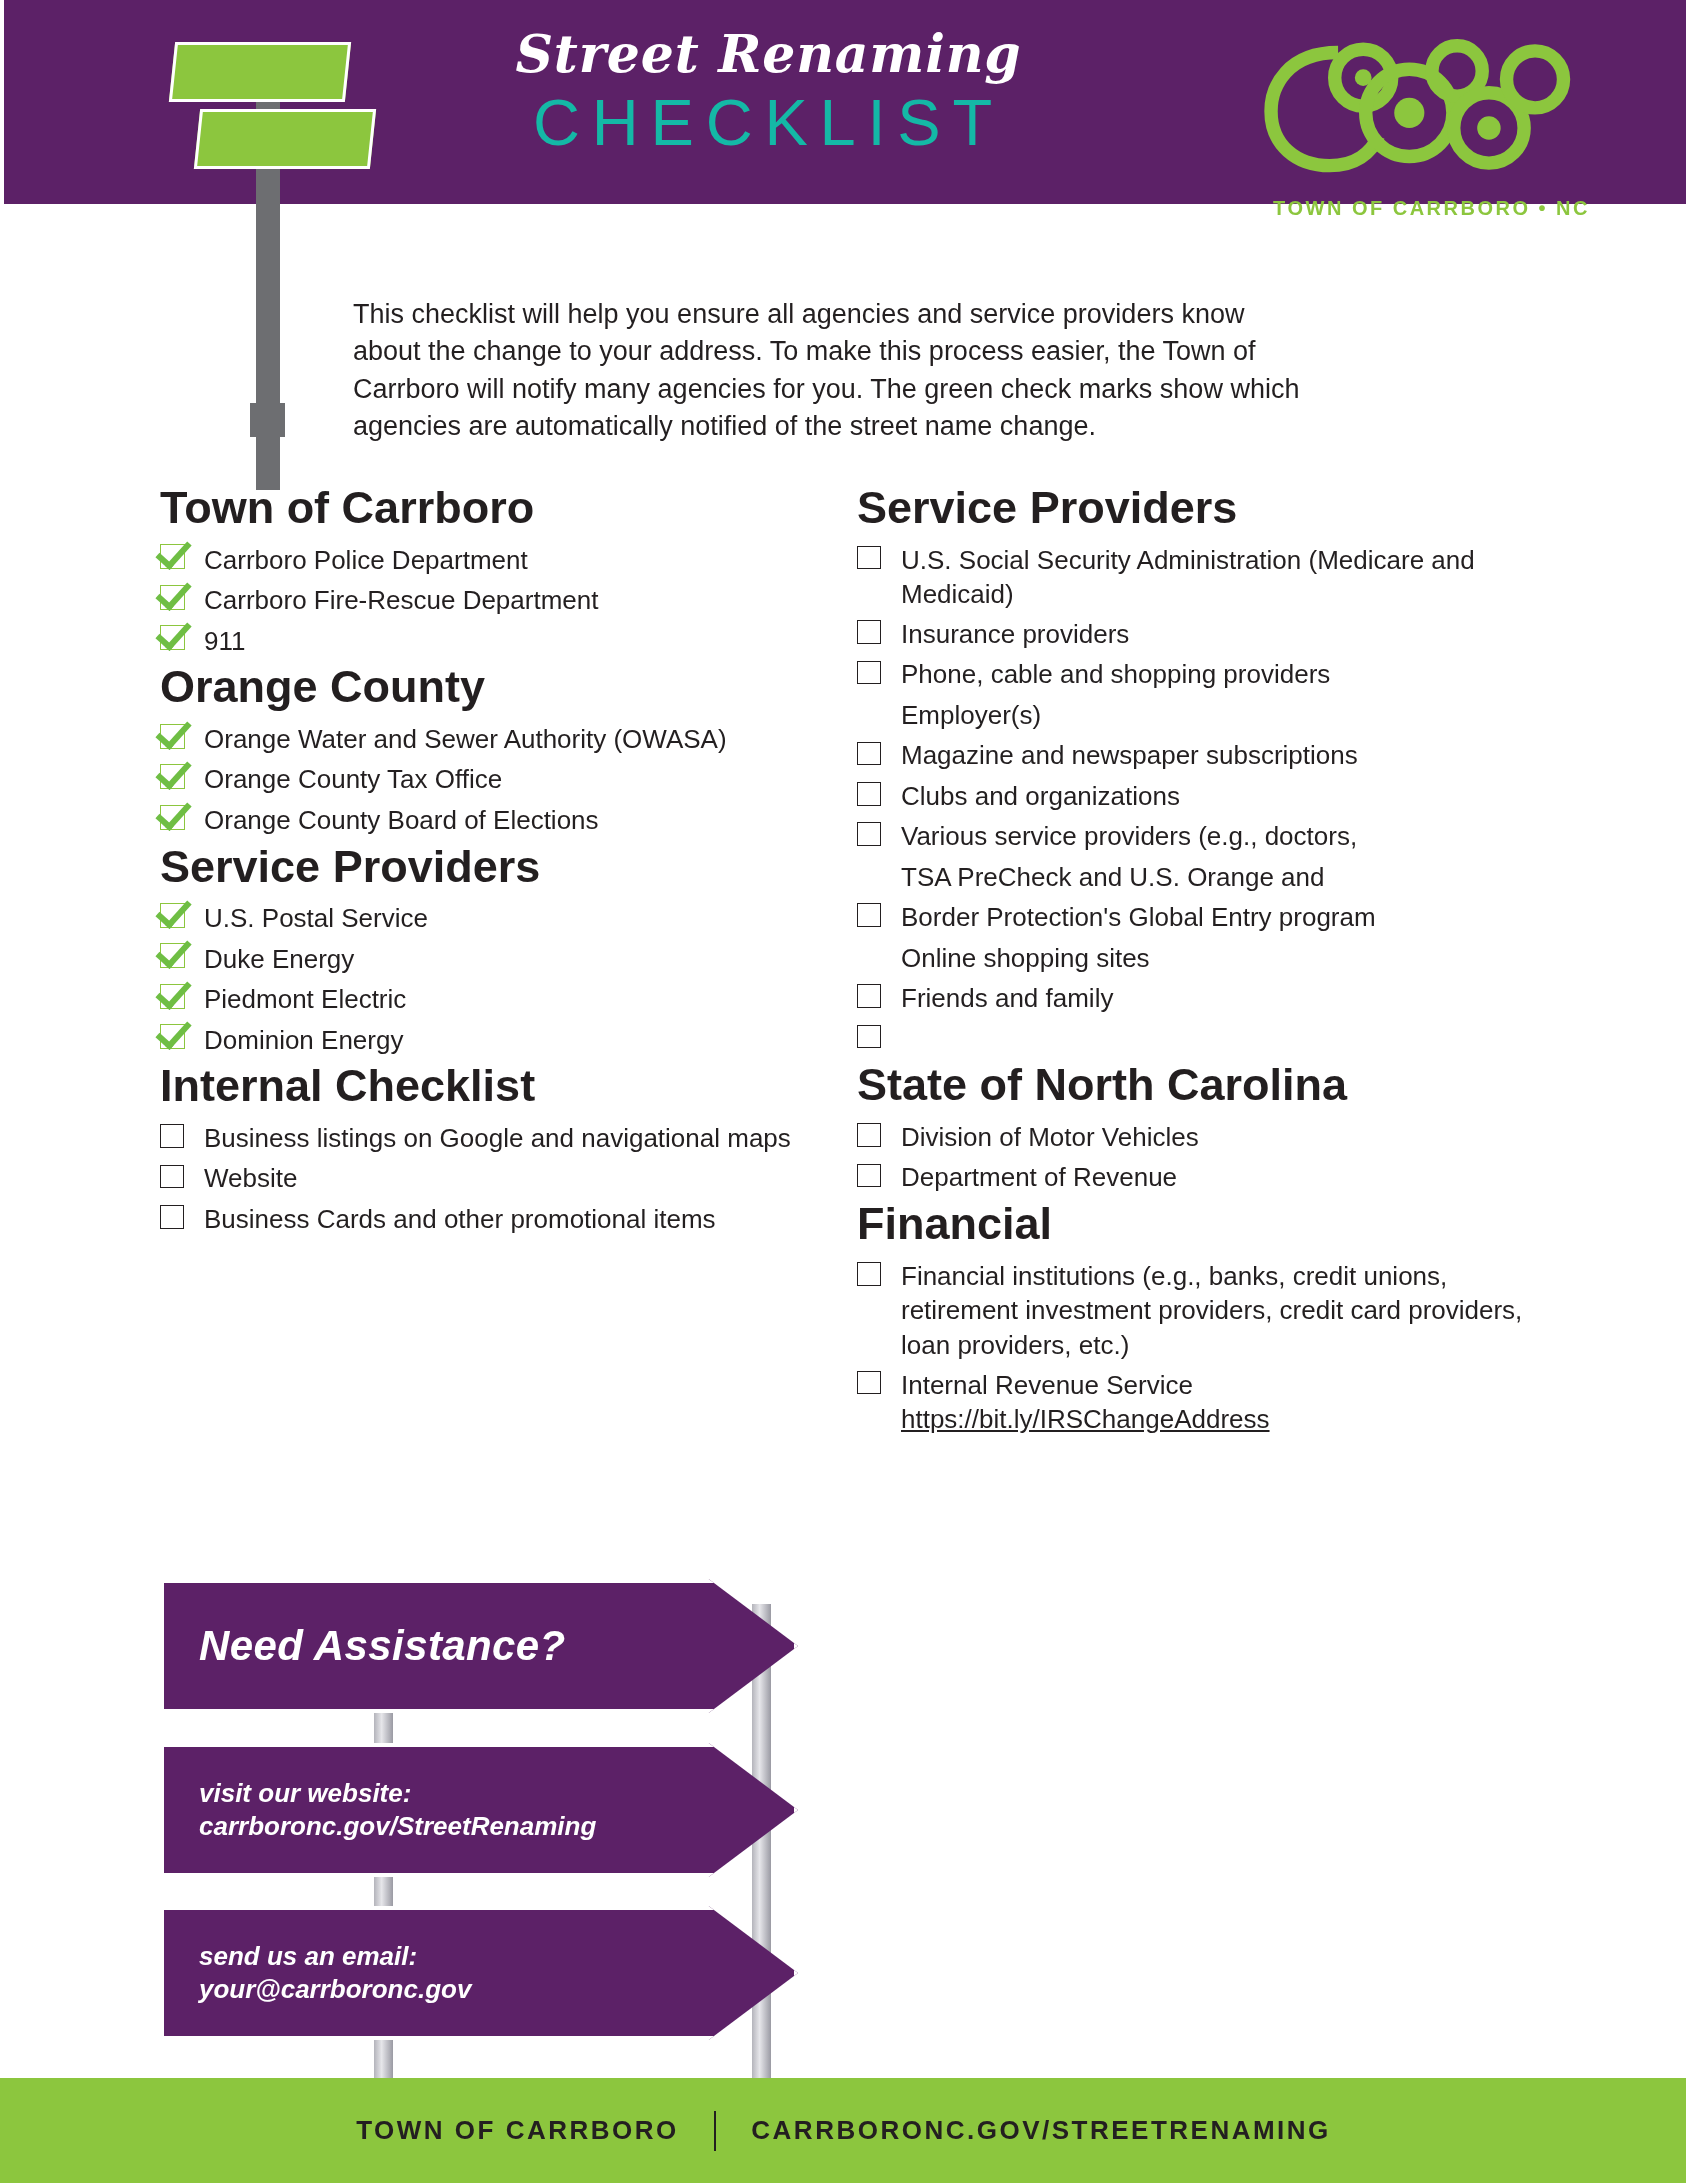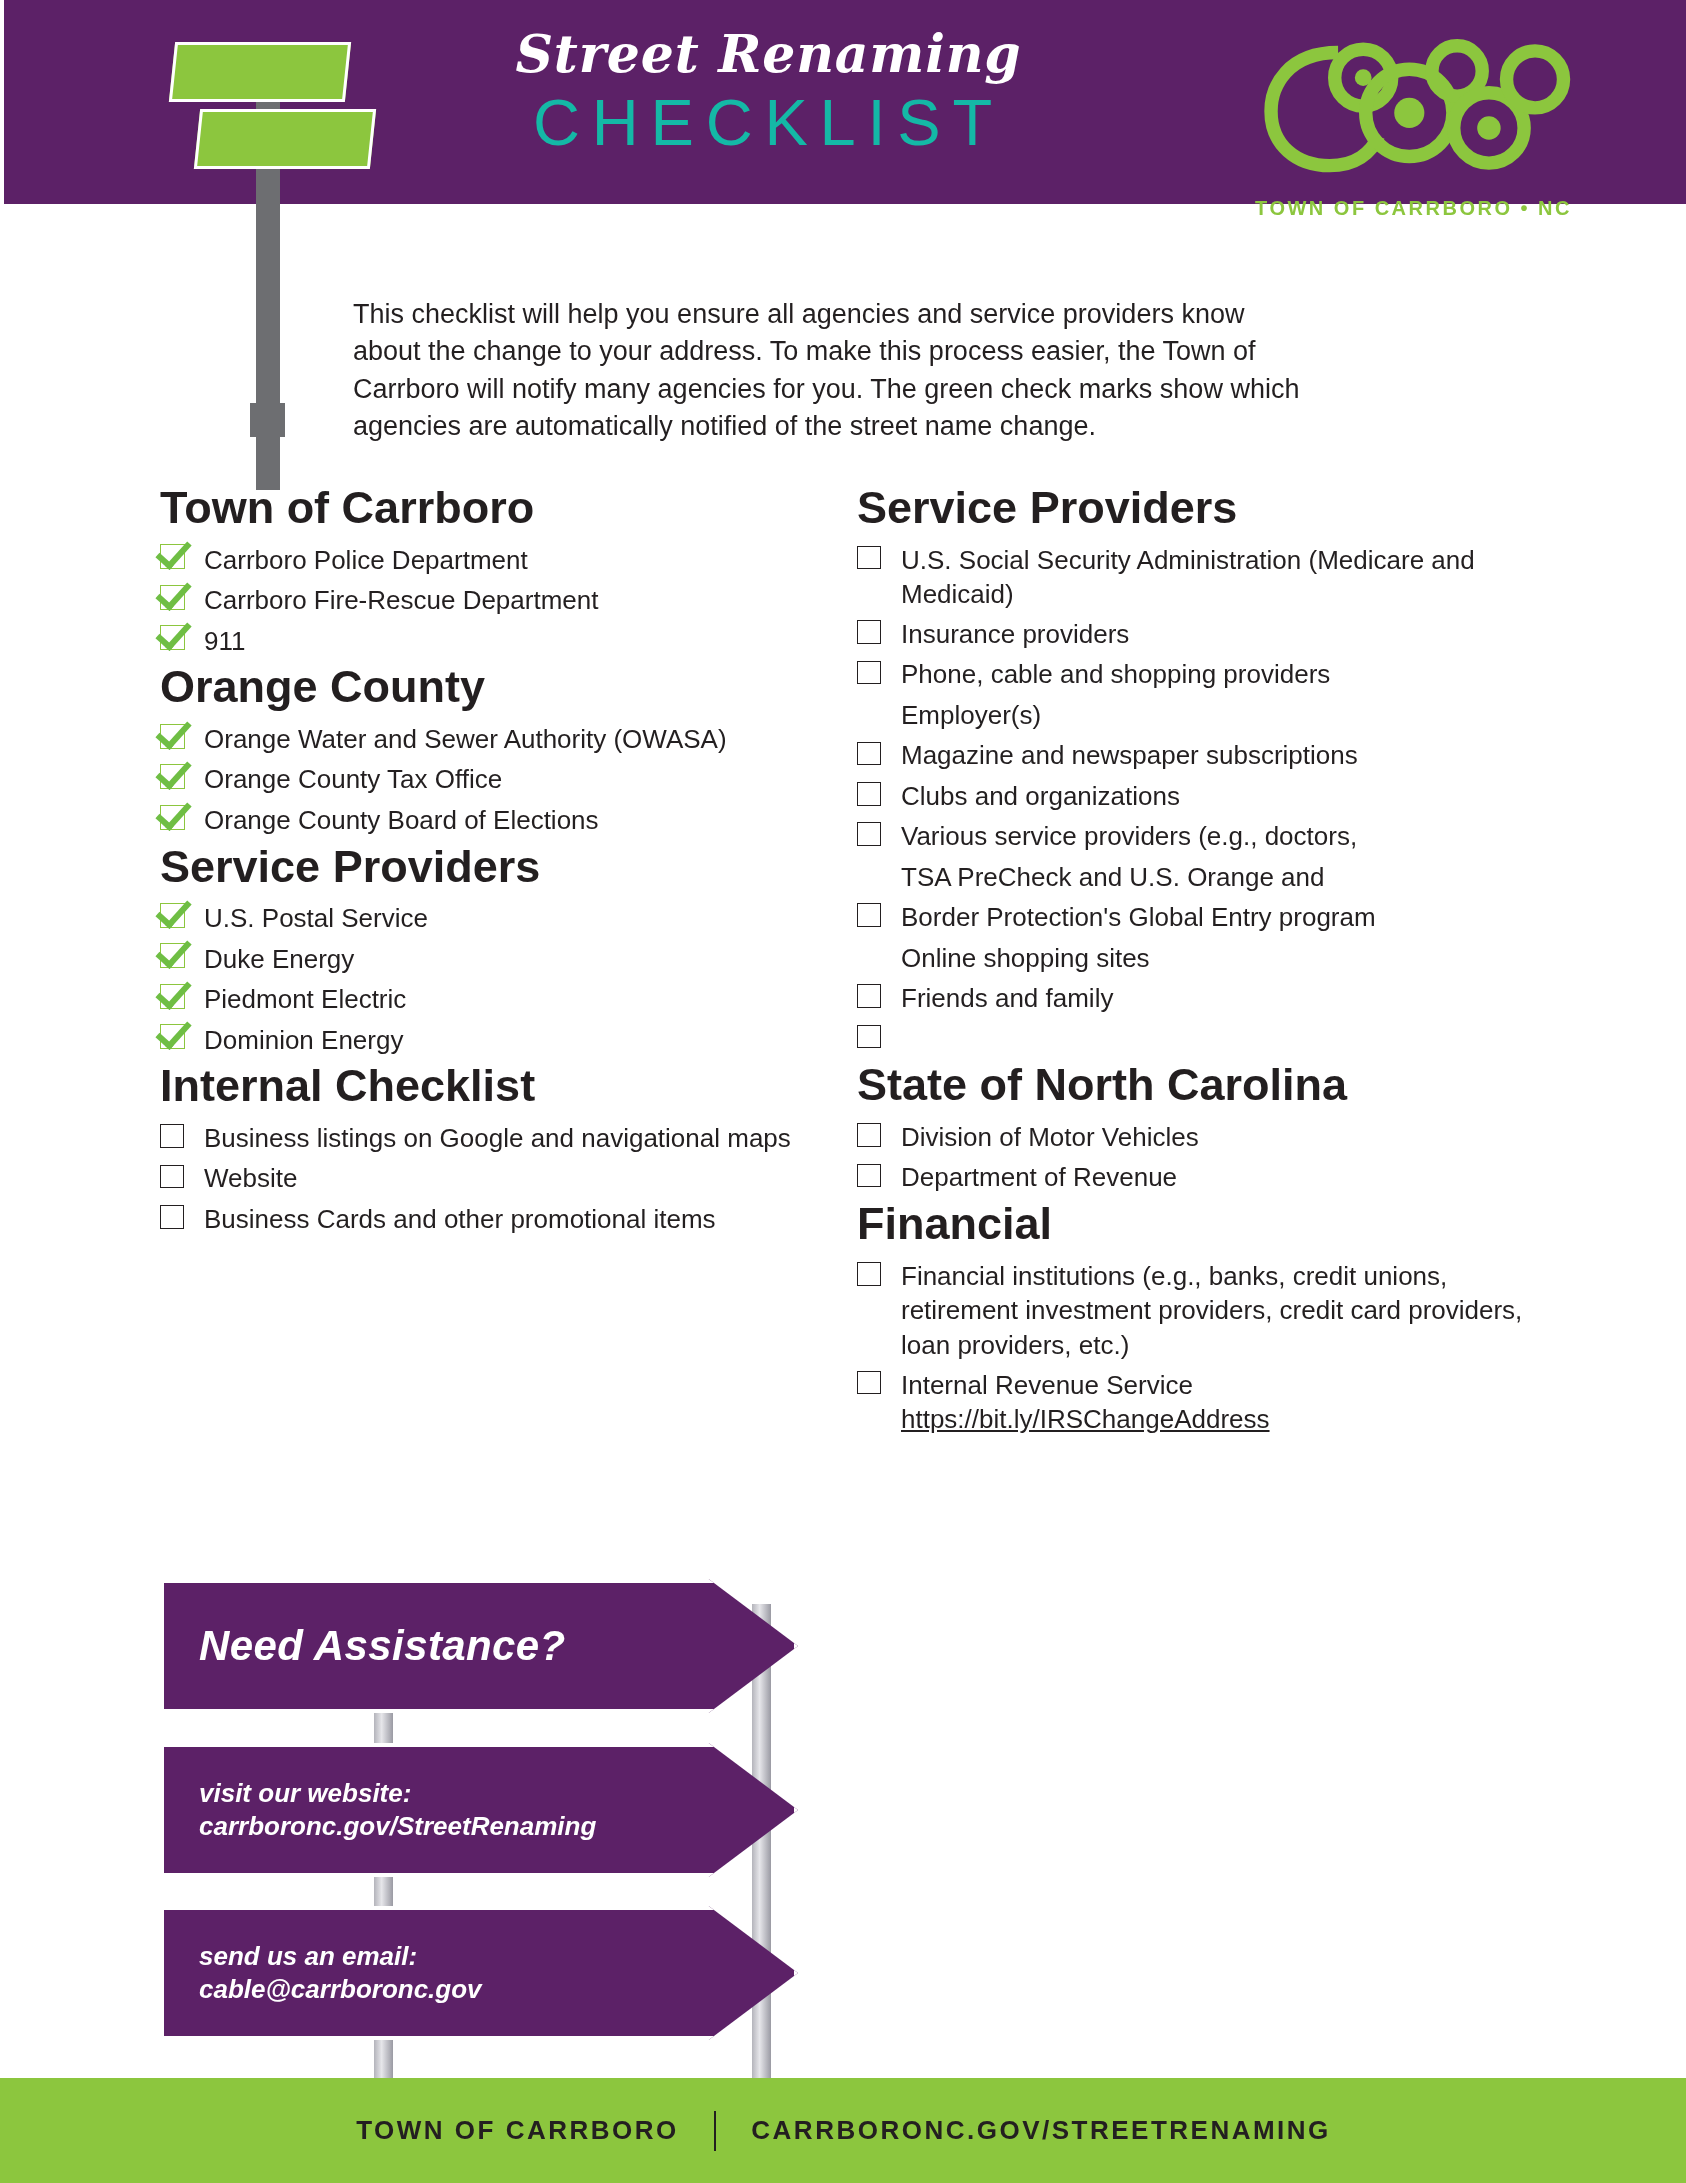--- a/index.html
+++ b/index.html
@@ -106,21 +106,21 @@
     top: 18.5px;
     width: 353px;
     height: 210px;
   }
   .logo svg { display: block; }
   .logo-caption {
     position: absolute;
     left: 0;
     top: 178px;
     width: 353px;
-    text-align: center;
+    text-align: right;
     color: #8cc63e;
     font-size: 20px;
     font-weight: bold;
     letter-spacing: 2.5px;
   }
 
   
   .intro {
     position: absolute;
     left: 353px;
@@ -487,21 +487,21 @@
   <div class="arrow-sign sign2">
     <span class="sign-small-text">
       <span>visit our website:</span><br>
       <span>carrboronc.gov/StreetRenaming</span>
     </span>
   </div>
 
   <div class="arrow-sign sign3">
     <span class="sign-small-text">
       <span>send us an email:</span><br>
-      <span>cable@carrboronc.gov</span>
+      <span>your@carrboronc.gov</span>
     </span>
   </div>
 </div>
 
 <div class="footer">
   <span class="footer-text">TOWN OF CARRBORO</span>
   <span class="footer-div"></span>
   <span class="footer-text">CARRBORONC.GOV/STREETRENAMING</span>
 </div>
 

